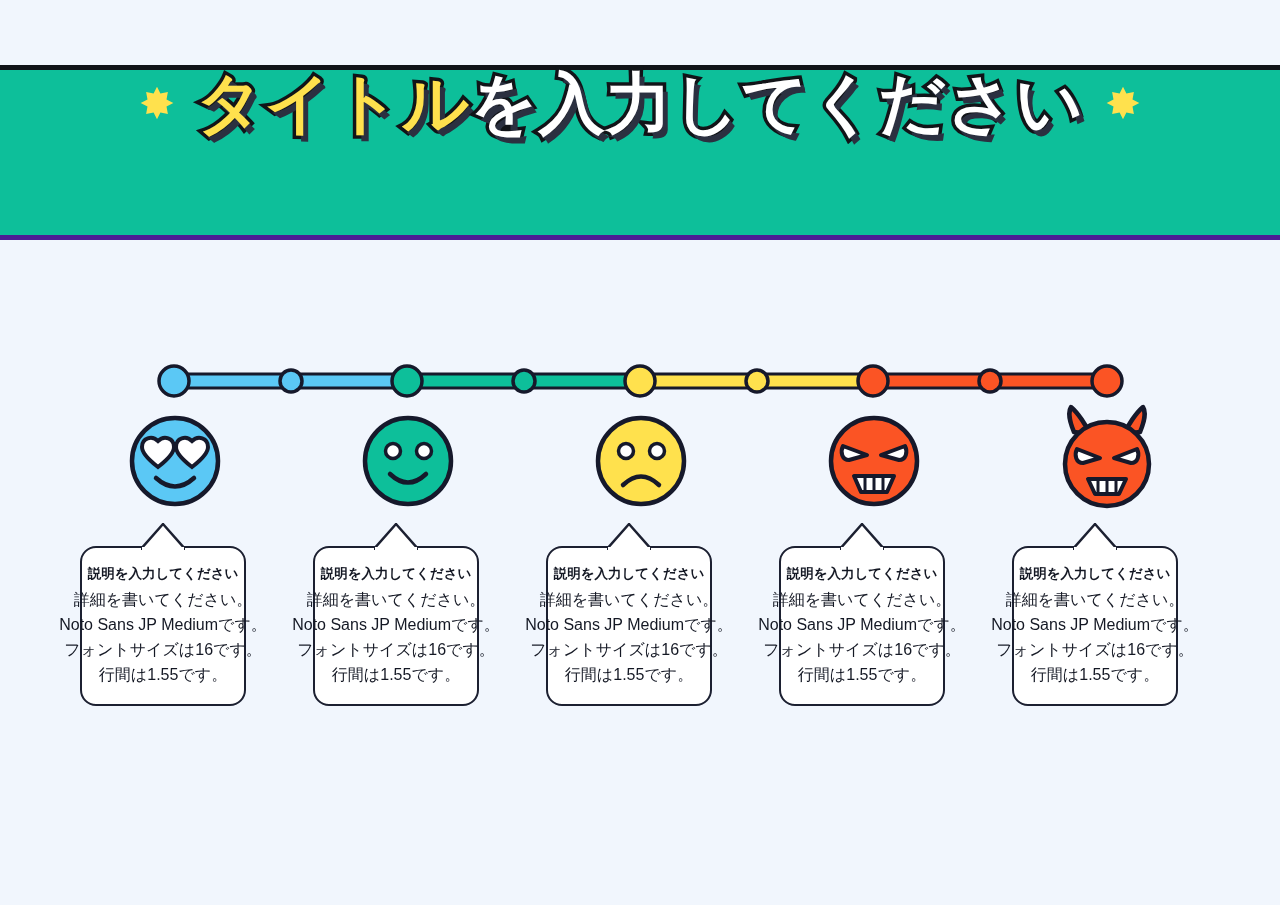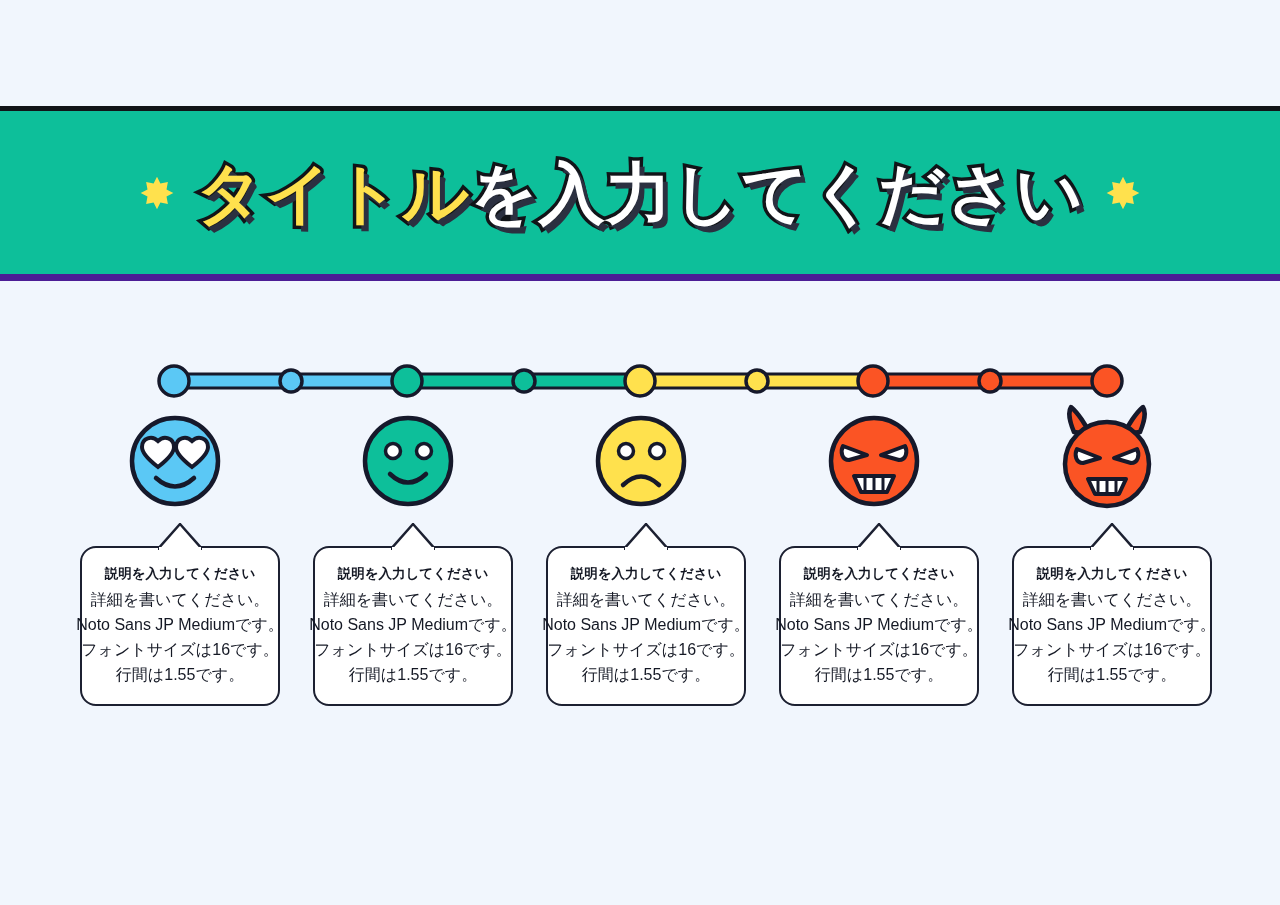--- a/index.html
+++ b/index.html
@@ -9,22 +9,22 @@
     font-family:"Liberation Sans","DejaVu Sans",sans-serif;
     position:relative;
     overflow:hidden;
   }
 
   
   .banner{
     position:absolute; left:0; top:65px; width:1280px; height:175px;
     background:#0dbf9a;
     border-top:5px solid #111418;
-    border-bottom:7px solid #4c1d95;
-    display:flex; align-items:center; justify-content:center;margin-top:41px;
+    border-bottom:5px solid #4c1d95;
+    display:flex; align-items:flex-start; justify-content:center;
   }
   .title-row{ display:flex; align-items:center; gap:22px; }
   .title{
     font-size:66px;
     font-weight:bold;
     letter-spacing:1px;
     line-height:1;
     white-space:nowrap;
     color:#ffffff;
     -webkit-text-stroke:7px #111418;
@@ -38,21 +38,21 @@
   .timeline{ position:absolute; left:0; top:358px; width:1280px; height:46px; }
 
   
   .faces{ position:absolute; left:0; top:404px; width:1280px; height:115px; }
   .face{ position:absolute; top:0; width:130px; height:115px; }
 
   
   .bubbles{ position:absolute; left:0; top:525px; width:1280px; height:190px; }
   .bubble{
     position:absolute; top:21px;
-    width:200px; height:160px;
+    width:166px; height:160px;
     background:#ffffff;
     border:2.5px solid #1c2031;
     border-radius:16px;
     display:flex; flex-direction:column; align-items:center; justify-content:center;
     padding:6px 8px;
   }
   .bubble .tail{
     position:absolute; left:50%; top:-25px; transform:translateX(-50%);
     width:44px; height:27px;
   }

